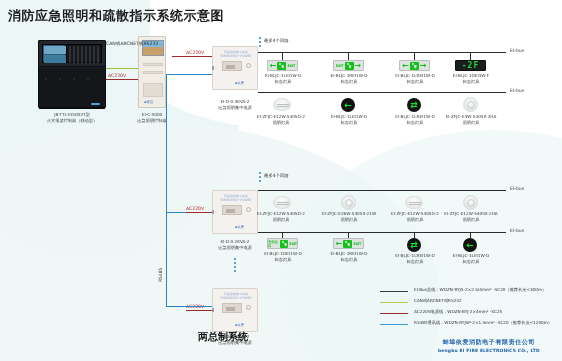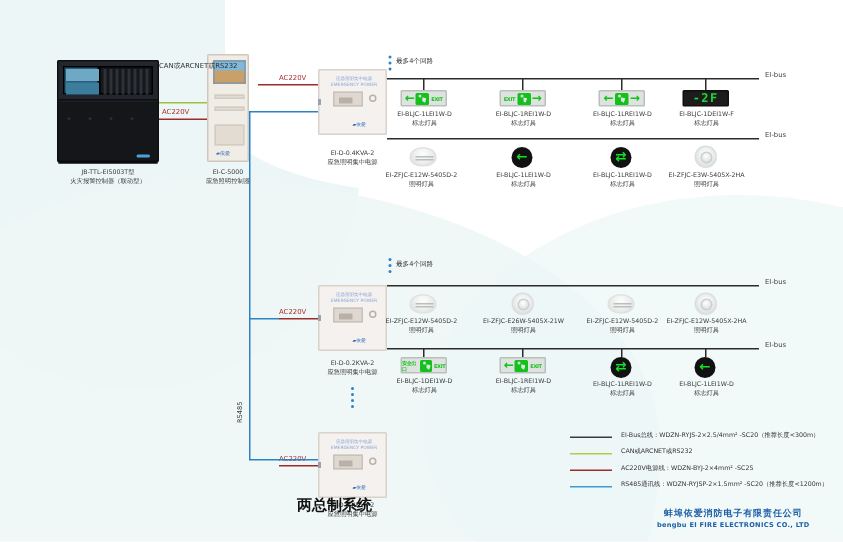--- a/index.html
+++ b/index.html
@@ -179,20 +179,21 @@
 </style>
 </head>
 <body>
 
 <div id="page">
   <div class="wash-a"></div>
   <div class="wash-b"></div>
   <div class="wash-c"></div>
   <div class="wash-d"></div>
 
+  <div class="title">消防应急照明和疏散指示系统示意图</div>
 
   <div class="panel-main">
     <div class="pm-top">
       <div class="pm-screen">
         <div class="pm-screen-i"></div>
           <div class="pm-screen-j"></div>
       </div>
       <div class="pm-grid">
         <span style="left:2px"></span>
           <span style="left:6px"></span>

